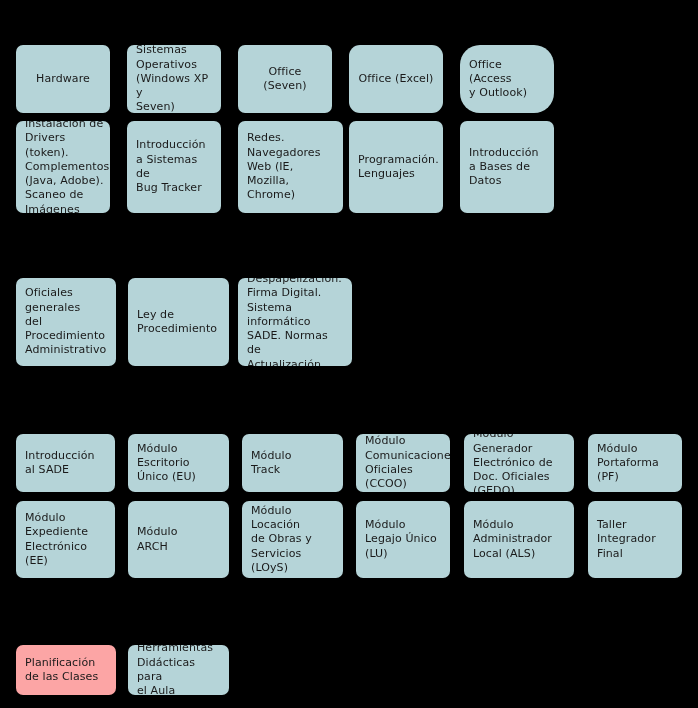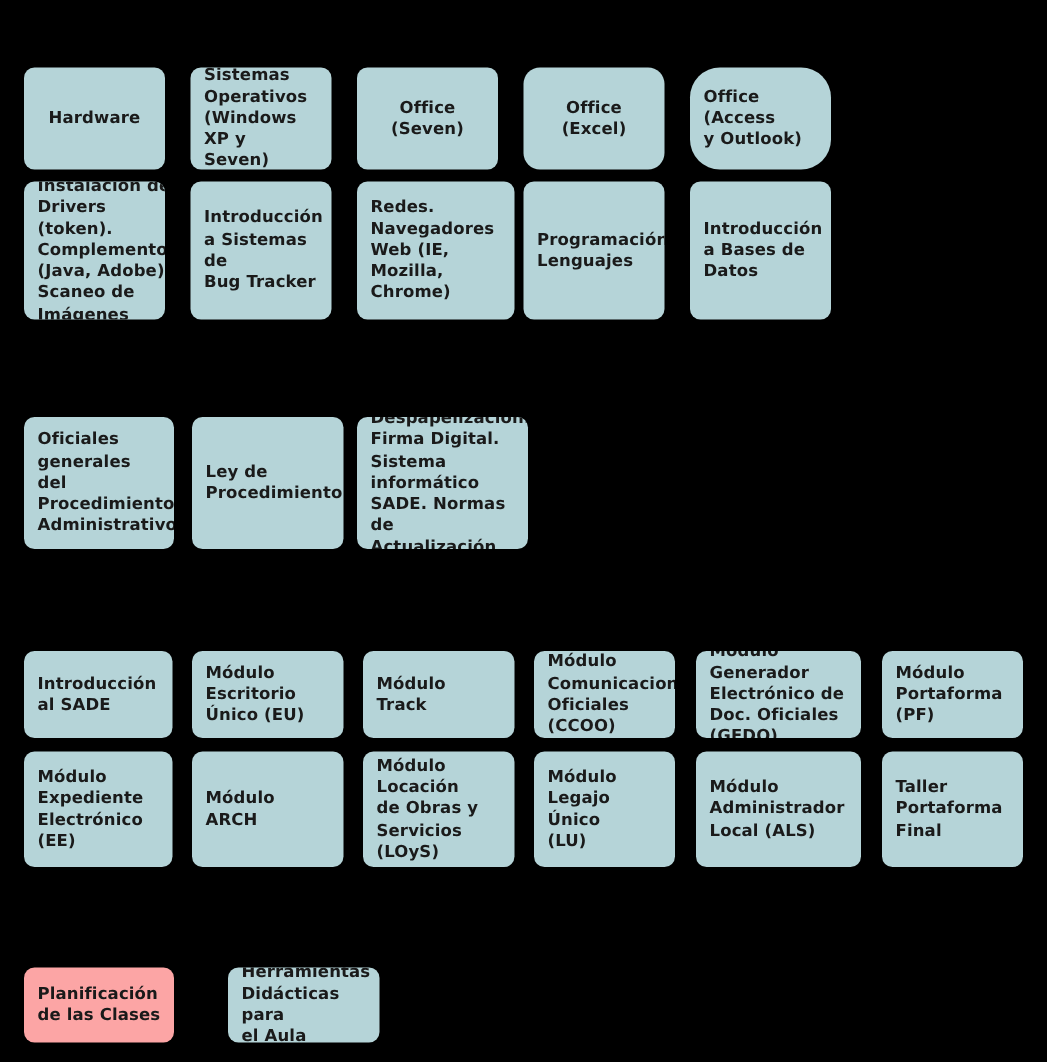--- a/index.html
+++ b/index.html
@@ -21,21 +21,21 @@
     background: #000000;
   }
   .node {
     position: absolute;
     box-sizing: border-box;
     background: #b5d4d8;
     border-radius: 7px;
     color: #1a1a1a;
     font-size: 11px;
     line-height: 1.30;
-    font-weight: 700;
+    font-weight: 400;
     letter-spacing: 0.1px;
     display: flex;
     align-items: center;
     justify-content: flex-start;
     padding: 5px 9px;
     white-space: pre-line;
     overflow: hidden;
   }
   .node.center {
     justify-content: center;
@@ -122,23 +122,23 @@
 de Obras y
 Servicios
 (LOyS)</div>
       <div class="node left" style="left: 356px; top: 501px; width: 94px; height: 77px; background: rgb(181, 212, 216); color: rgb(26, 26, 26);">Módulo
 Legajo Único
 (LU)</div>
       <div class="node left" style="left: 464px; top: 501px; width: 110px; height: 77px; background: rgb(181, 212, 216); color: rgb(26, 26, 26);">Módulo
 Administrador
 Local (ALS)</div>
       <div class="node left" style="left: 588px; top: 501px; width: 94px; height: 77px; background: rgb(181, 212, 216); color: rgb(26, 26, 26);">Taller
-Portaforma
+Integrador
 Final</div>
     </div>
     <div>
       <div class="node left" style="left: 16px; top: 645px; width: 100px; height: 50px; background: #fca5a5; color: rgb(26, 26, 26);">Planificación
 de las Clases</div>
-      <div class="node left" style="left: 128px; top: 645px; width: 101px; height: 50px; background: rgb(181, 212, 216); color: rgb(26, 26, 26); margin-left: 24px;">Herramientas
+      <div class="node left" style="left: 128px; top: 645px; width: 101px; height: 50px; background: rgb(181, 212, 216); color: rgb(26, 26, 26);">Herramientas
 Didácticas para
 el Aula</div>
     </div>
   </div>
 
 </body></html>

